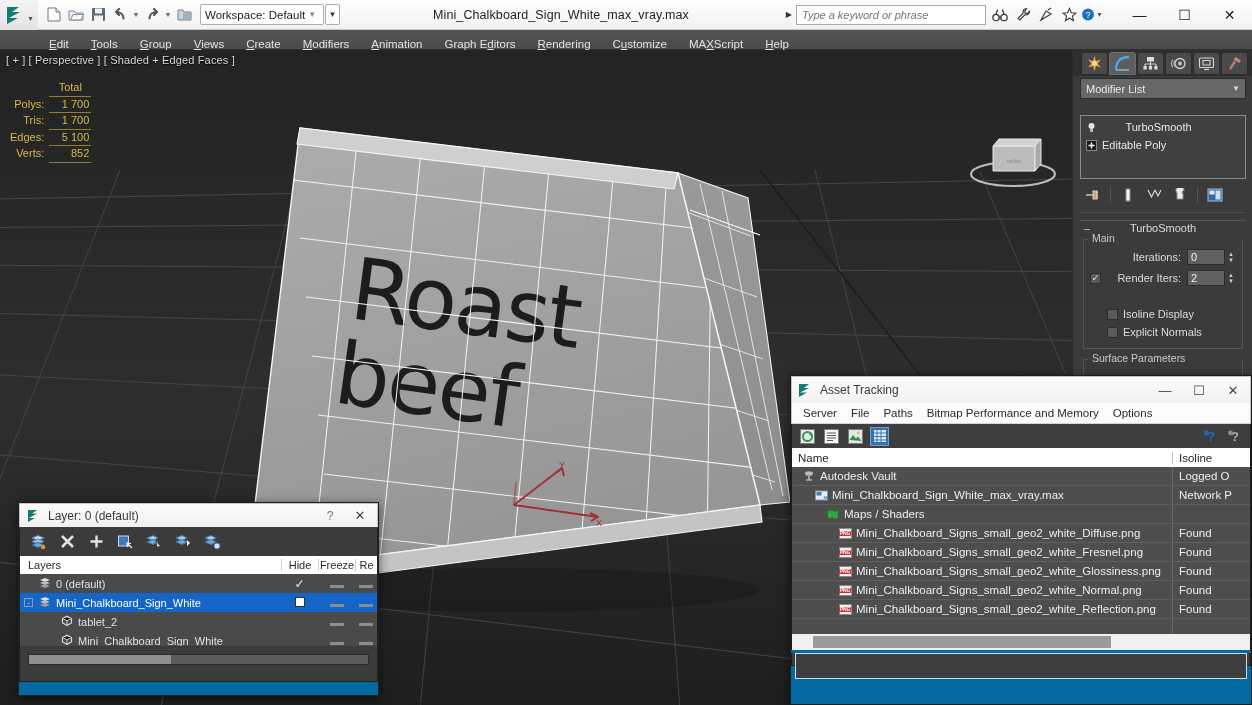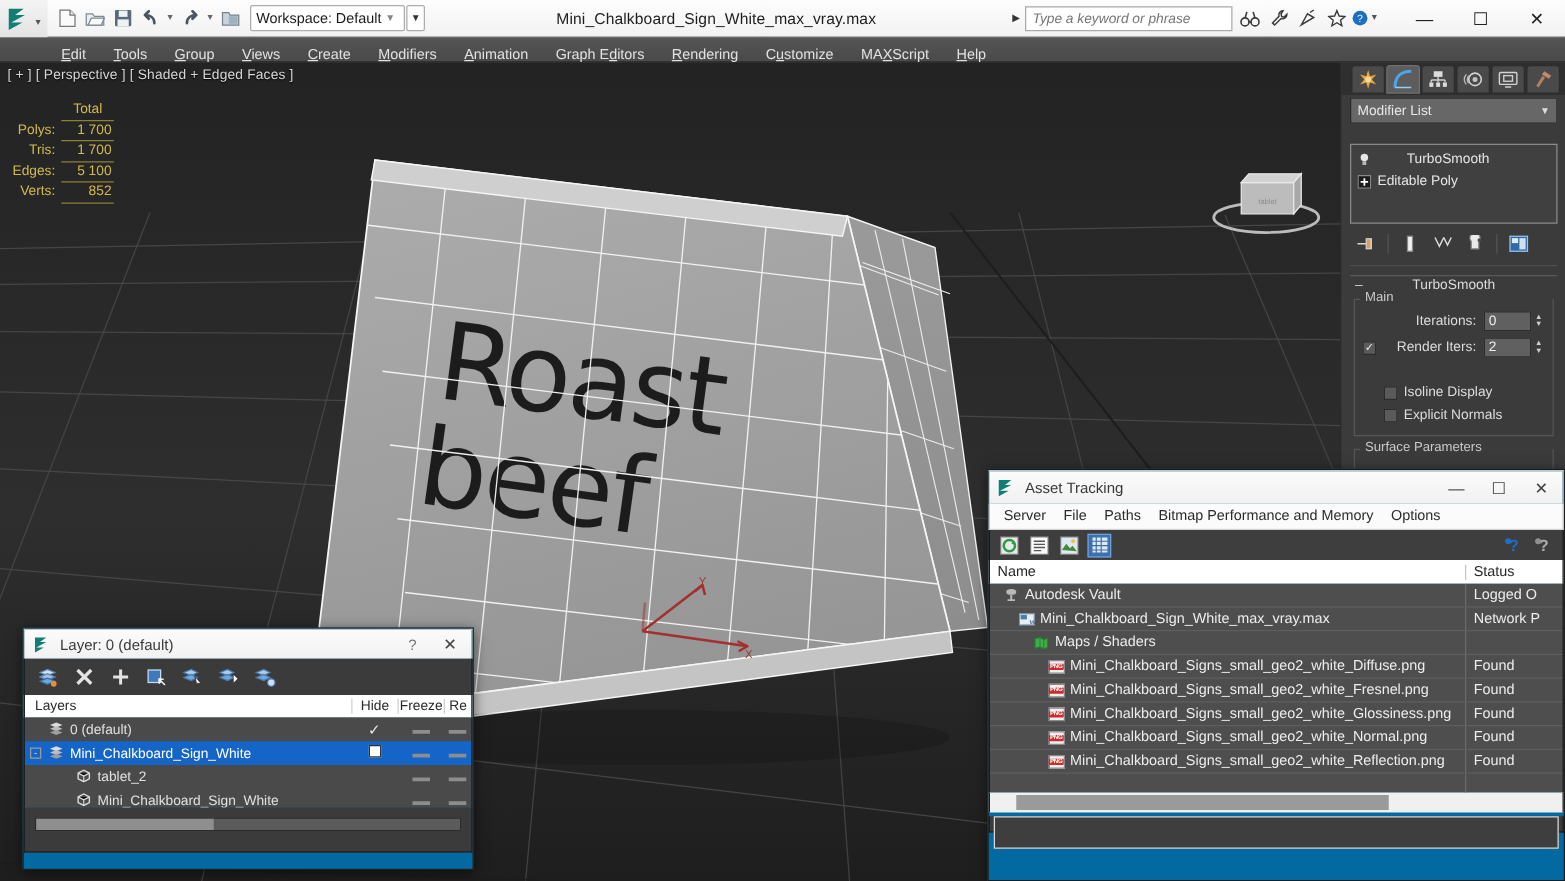--- a/index.html
+++ b/index.html
@@ -44,21 +44,21 @@
     display:flex; align-items:center; justify-content:center;
     font-size:8px; color:#333;
   }
   .win-title {
     flex:1; text-align:center; font-size:12.5px; color:#1d1d1d;
     letter-spacing:.1px;
   }
   .searchwrap { display:flex; align-items:center; }
   .search-arrow { font-size:8px; color:#333; padding:0 4px; }
   .search-box {
-    width:166px; height:20px; background:#fff; border:1px solid #a9a9a9;
+    width:190px; height:20px; background:#fff; border:1px solid #a9a9a9;
     display:flex; align-items:center; padding:0 5px;
   }
   .search-box input {
     width:100%; border:0; outline:0; font-size:11px; font-style:italic;
     color:#9b9b9b; font-family:"Liberation Sans", sans-serif; background:transparent;
   }
   .sicons { display:flex; align-items:center; gap:1px; padding-left:3px; }
   .sicon { width:22px; height:22px; display:flex; align-items:center; justify-content:center; }
   .helpcaret { font-size:7px; color:#555; margin-left:1px; }
   .wbtns { display:flex; align-items:center; margin-left:14px; }
@@ -891,21 +891,21 @@
       <div class="at-tool">
         <svg width="16" height="15" viewBox="0 0 16 15">
             <text x="8" y="12" font-size="13" fill="#aeaeae" text-anchor="middle" font-family="Liberation Sans" font-weight="bold">?</text>
             <circle cx="3.5" cy="4" r="2.4" fill="#8f8f8f"></circle>
           </svg>
       </div>
     </div>
 
     <div class="at-head">
       <span class="hname">Name</span>
-      <span class="hstat">Status</span>
+      <span class="hstat">Isoline</span>
     </div>
 
     <div class="at-body" id="atRows">
         <div class="at-row">
           <span class="rn ind1">
             <span class="rico">
               <svg width="12" height="12" viewBox="0 0 12 12">
                 <ellipse cx="6" cy="3.5" rx="4" ry="2.3" fill="#b9b9b9"></ellipse>
                 <path d="M6 6 V10" stroke="#b9b9b9" stroke-width="1.6"></path>
                 <path d="M3 10 h6" stroke="#b9b9b9" stroke-width="1.4"></path>

